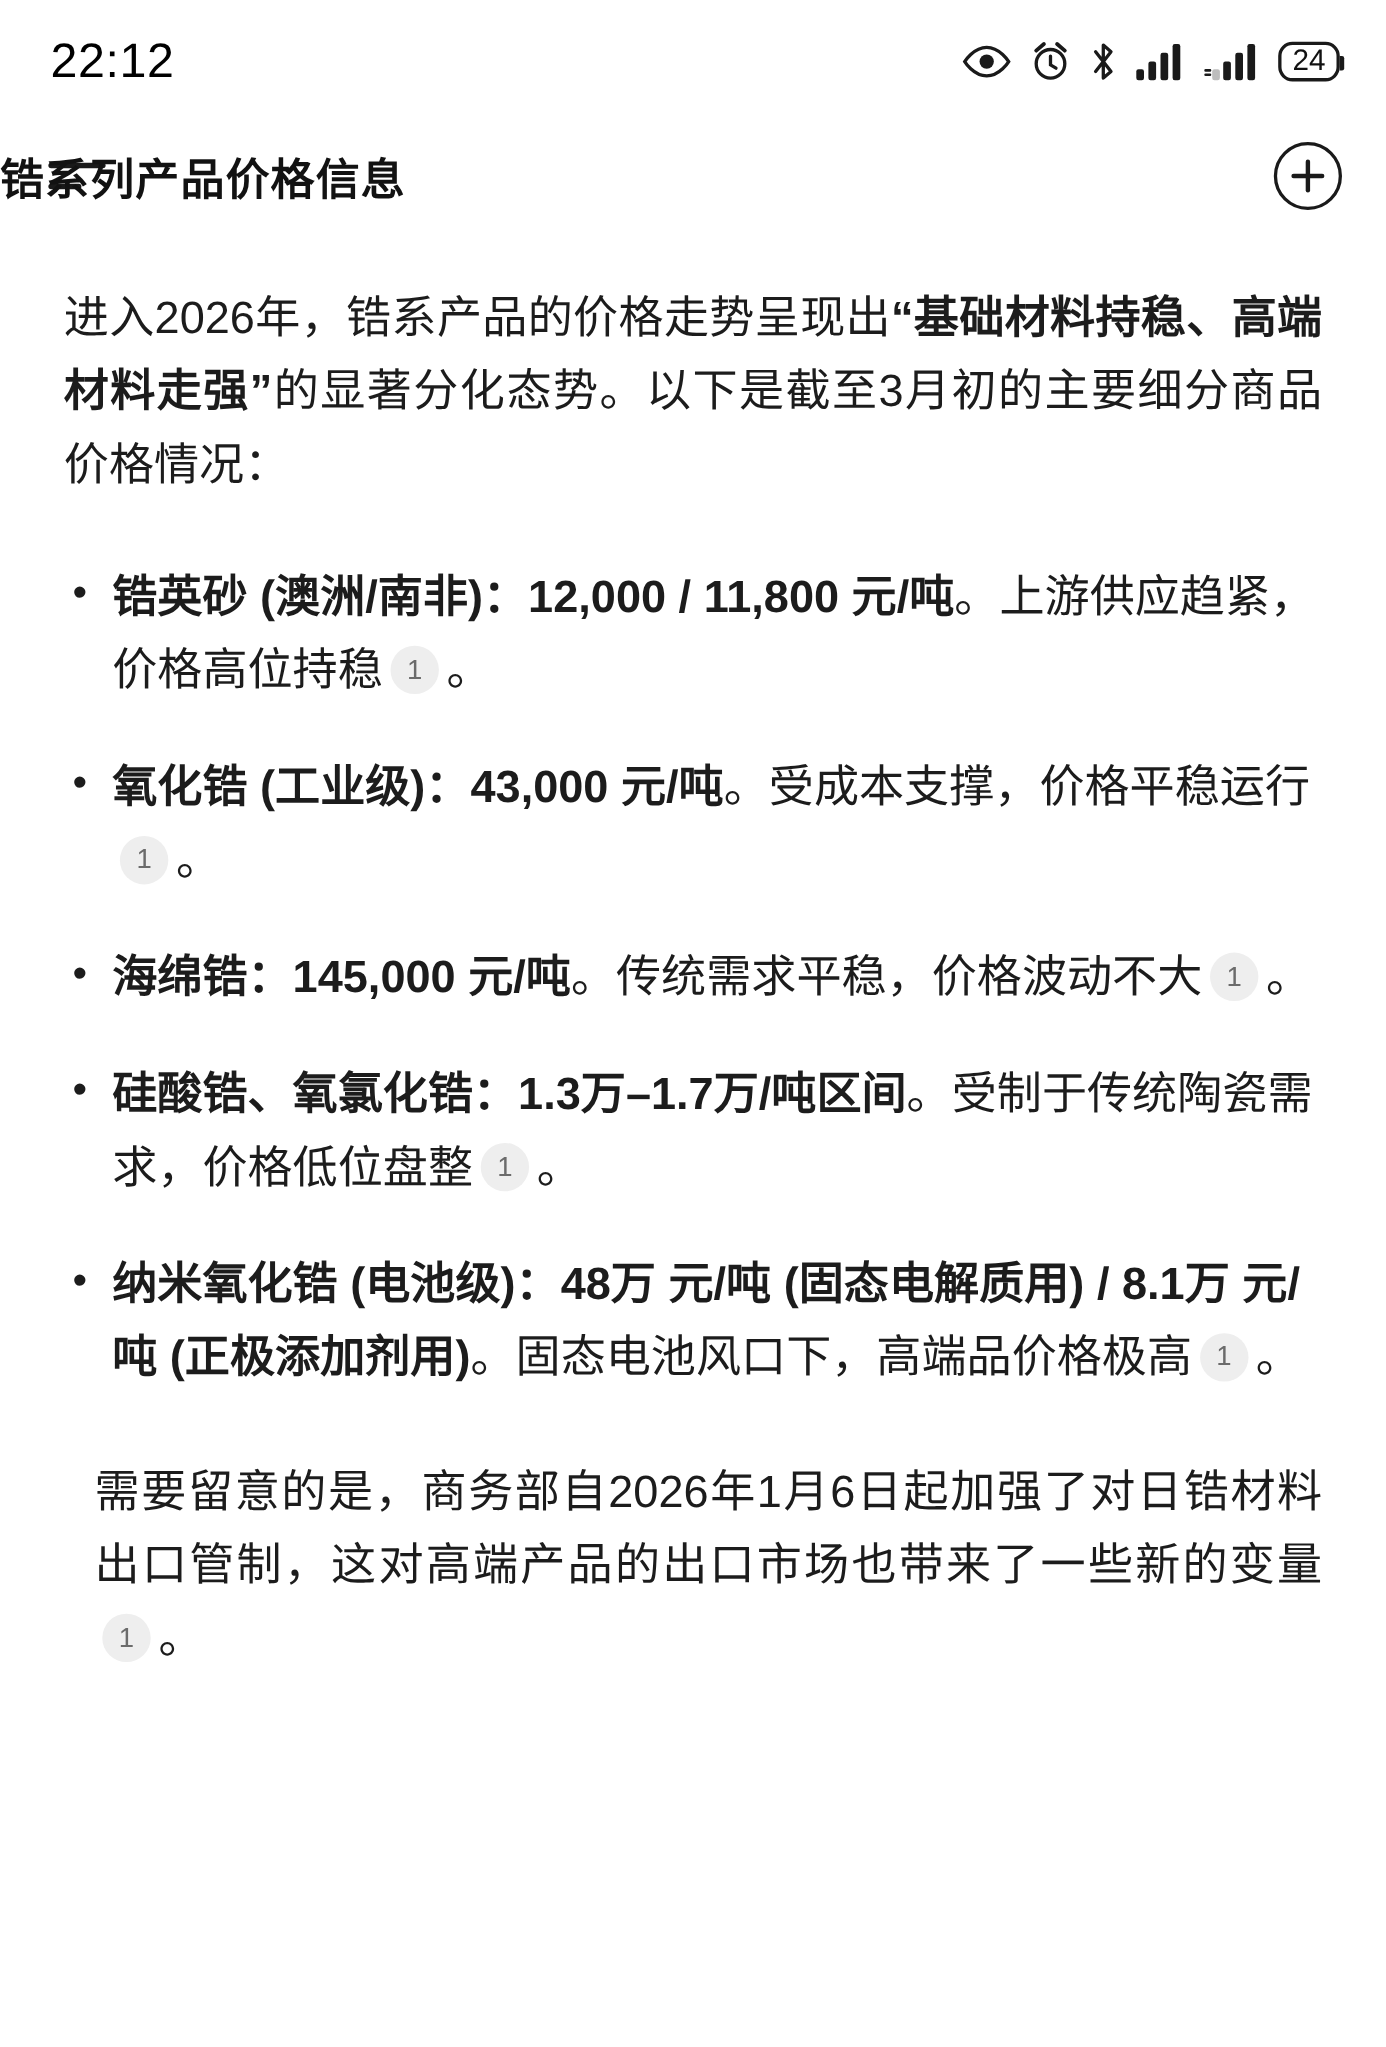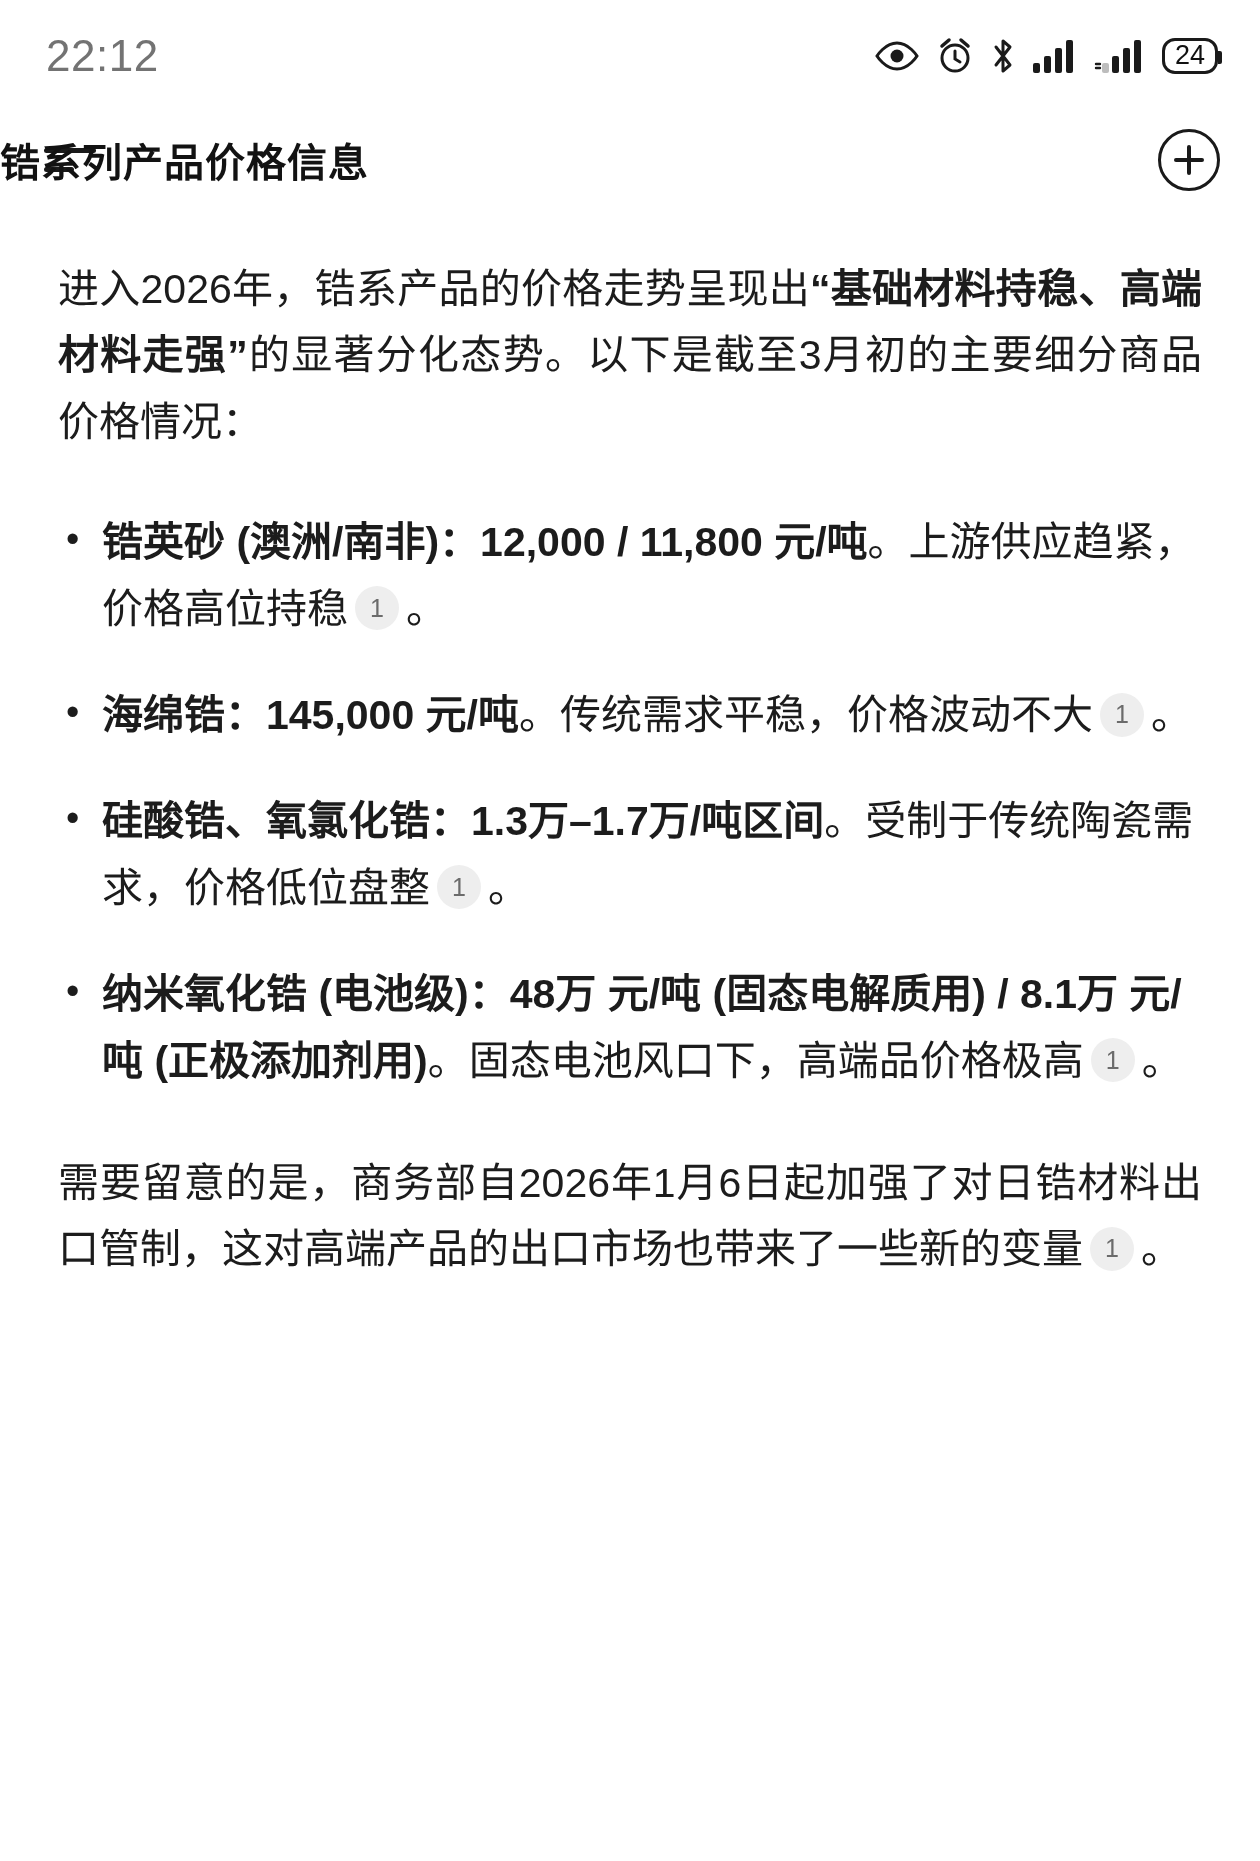--- a/index.html
+++ b/index.html
@@ -22,21 +22,21 @@
     height: 112px;
     display: flex;
     align-items: center;
     justify-content: space-between;
     padding: 0 42px 0 46px;
   }
   .status-time {
     font-size: 44px;
     font-weight: 400;
     letter-spacing: 0.5px;
-    color: #737373;
+    color: #000000;
   }
   .status-icons {
     display: flex;
     align-items: center;
     gap: 16px;
   }
   .status-icons svg { display: block; }
   .battery-pill {
     border: 3px solid #1a1a1a;
     border-radius: 13px;
@@ -165,21 +165,21 @@
     margin: 0 7px;
     border-radius: 22px;
     background: #eeeeee;
     color: #6b6b6b;
     font-size: 25px;
     line-height: 1;
     vertical-align: 6px;
     cursor: pointer;
   }
 
-  .outro { margin-top: 56px; }
+  .outro { margin-top: 56px; margin-left: 28px; }
 </style>
 </head>
 <body>
 
 <div class="status-bar">
   <div class="status-time">22:12</div>
   <div class="status-icons">
 
     <span>
       <svg width="46" height="32" viewBox="0 0 46 32">
@@ -241,20 +241,23 @@
   <p class="para intro">
     <span>进入2026年，锆系产品的价格走势呈现出</span><strong>“基础材料持稳、高端材料走强”</strong><span>的显著分化态势。以下是截至3月初的主要细分商品价格情况：</span>
   </p>
 
   <ul class="bullet-list">
 
     <li class="bullet-item">
       <span class="term">锆英砂 (澳洲/南非)：</span><span class="value">12,000 / 11,800 元/吨</span><span>。上游供应趋紧，价格高位持稳</span><span class="cite">1</span><span>。</span>
     </li>
 
+    <li class="bullet-item">
+      <span class="term">氧化锆 (工业级)：</span><span class="value">43,000 元/吨</span><span>。受成本支撑，价格平稳运行</span><span class="cite">1</span><span>。</span>
+    </li>
 
     <li class="bullet-item">
       <span class="term">海绵锆：</span><span class="value">145,000 元/吨</span><span>。传统需求平稳，价格波动不大</span><span class="cite">1</span><span>。</span>
     </li>
 
     <li class="bullet-item">
       <span class="term">硅酸锆、氧氯化锆：</span><span class="value">1.3万–1.7万/吨区间</span><span>。受制于传统陶瓷需求，价格低位盘整</span><span class="cite">1</span><span>。</span>
     </li>
 
     <li class="bullet-item">

